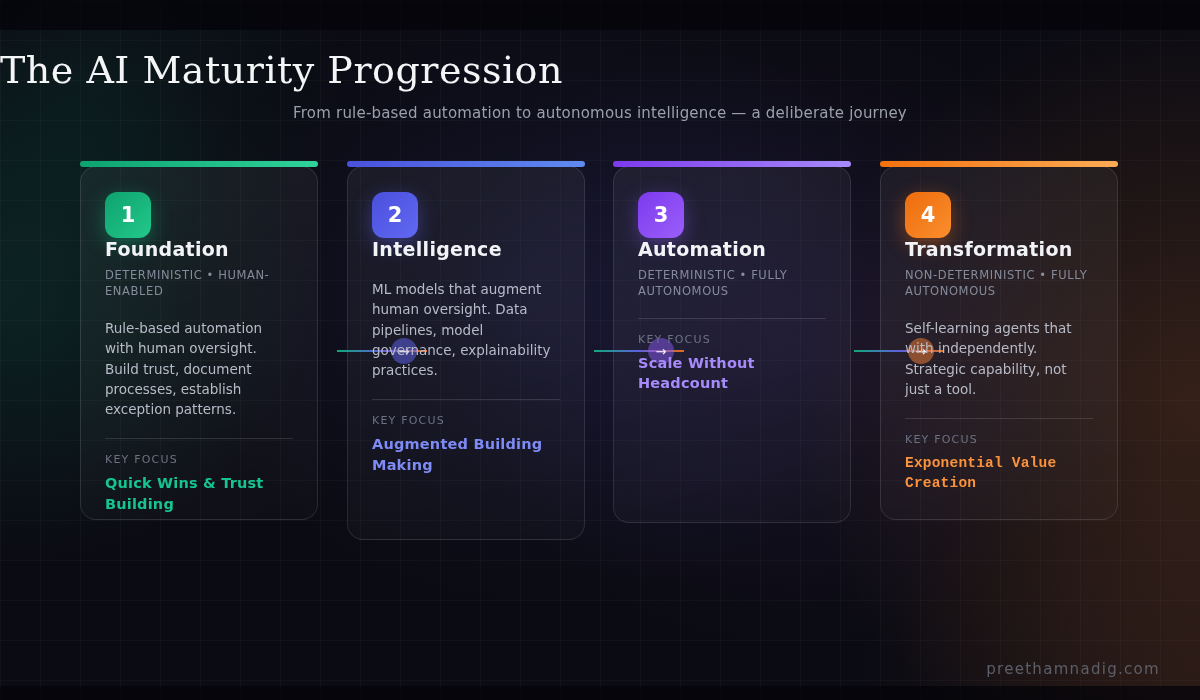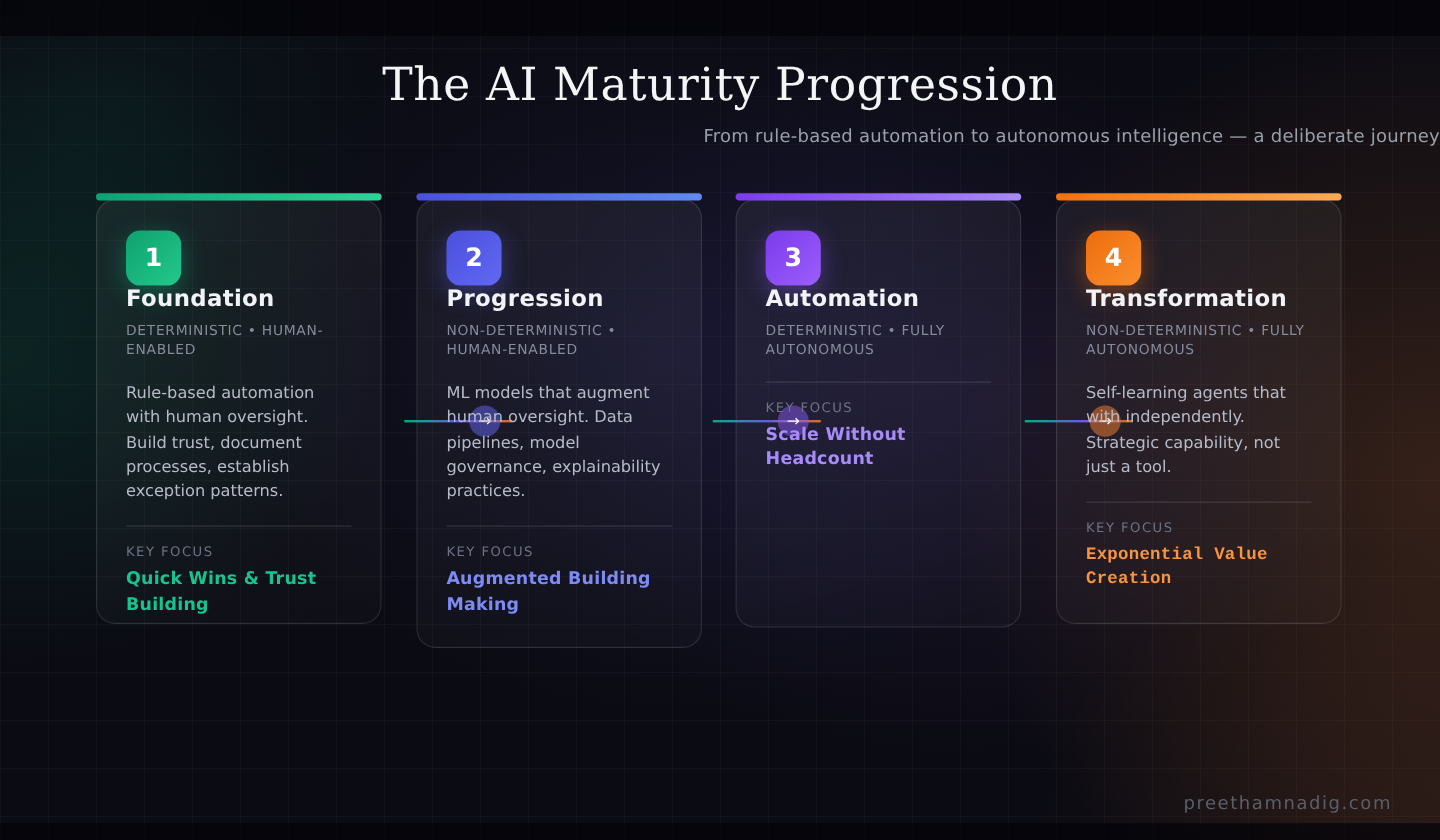--- a/index.html
+++ b/index.html
@@ -28,28 +28,28 @@
       radial-gradient(560px 560px at 100% 58%, rgba(222,120,46,0.20), transparent 72%),
       radial-gradient(480px 340px at 100% 100%, rgba(190,98,40,0.12), transparent 72%);
   }
   .band { position: absolute; left: 0; width: 1200px; background: rgba(3,3,8,0.72); z-index: 4; }
   .band.top { top: 0; height: 30px; }
   .band.bottom { bottom: 0; height: 14px; }
 
   
   .page-title {
     position: absolute; top: 48px; left: 0; width: 1200px;
-    text-align: center; z-index: 3;
+    text-align: left; z-index: 3;
     font-family: "DejaVu Serif", "Liberation Serif", serif;
     font-size: 38px; font-weight: 400; color: #f4f5f7;
     letter-spacing: 0.5px;
   }
   .page-subtitle {
     position: absolute; top: 104px; left: 0; width: 1200px;
-    text-align: right; z-index: 3;
+    text-align: center; z-index: 3;
     font-size: 15px; color: #9aa0ab; letter-spacing: 0.2px;
   }
 
   
   .accent-bar {
     position: absolute; top: 161px; height: 6px; width: 238px;
     border-radius: 3px; z-index: 2;
   }
   .card {
     position: absolute; top: 166px; width: 238px;
@@ -136,22 +136,21 @@
       <div class="stage-desc">Rule-based automation with human oversight. Build trust, document processes, establish exception patterns.</div>
       <div class="divider"></div>
       <div class="key-focus-label">KEY FOCUS</div>
       <div class="key-focus-value focus-1">Quick Wins &amp; Trust Building</div>
     </div>
   </div>
 
   <div class="card pos-2 h-2">
     <div class="card-inner">
       <div class="badge badge-2">2</div>
-      <div class="stage-title">Progression</div>
-      <div class="stage-mode">NON-DETERMINISTIC • HUMAN-ENABLED</div>
+      <div class="stage-title">Intelligence</div>
       <div class="stage-desc">ML models that augment human oversight. Data pipelines, model governance, explainability practices.</div>
       <div class="divider"></div>
       <div class="key-focus-label">KEY FOCUS</div>
       <div class="key-focus-value focus-2">Augmented Building Making</div>
     </div>
   </div>
 
   <div class="card pos-3 h-3">
     <div class="card-inner">
       <div class="badge badge-3">3</div>

